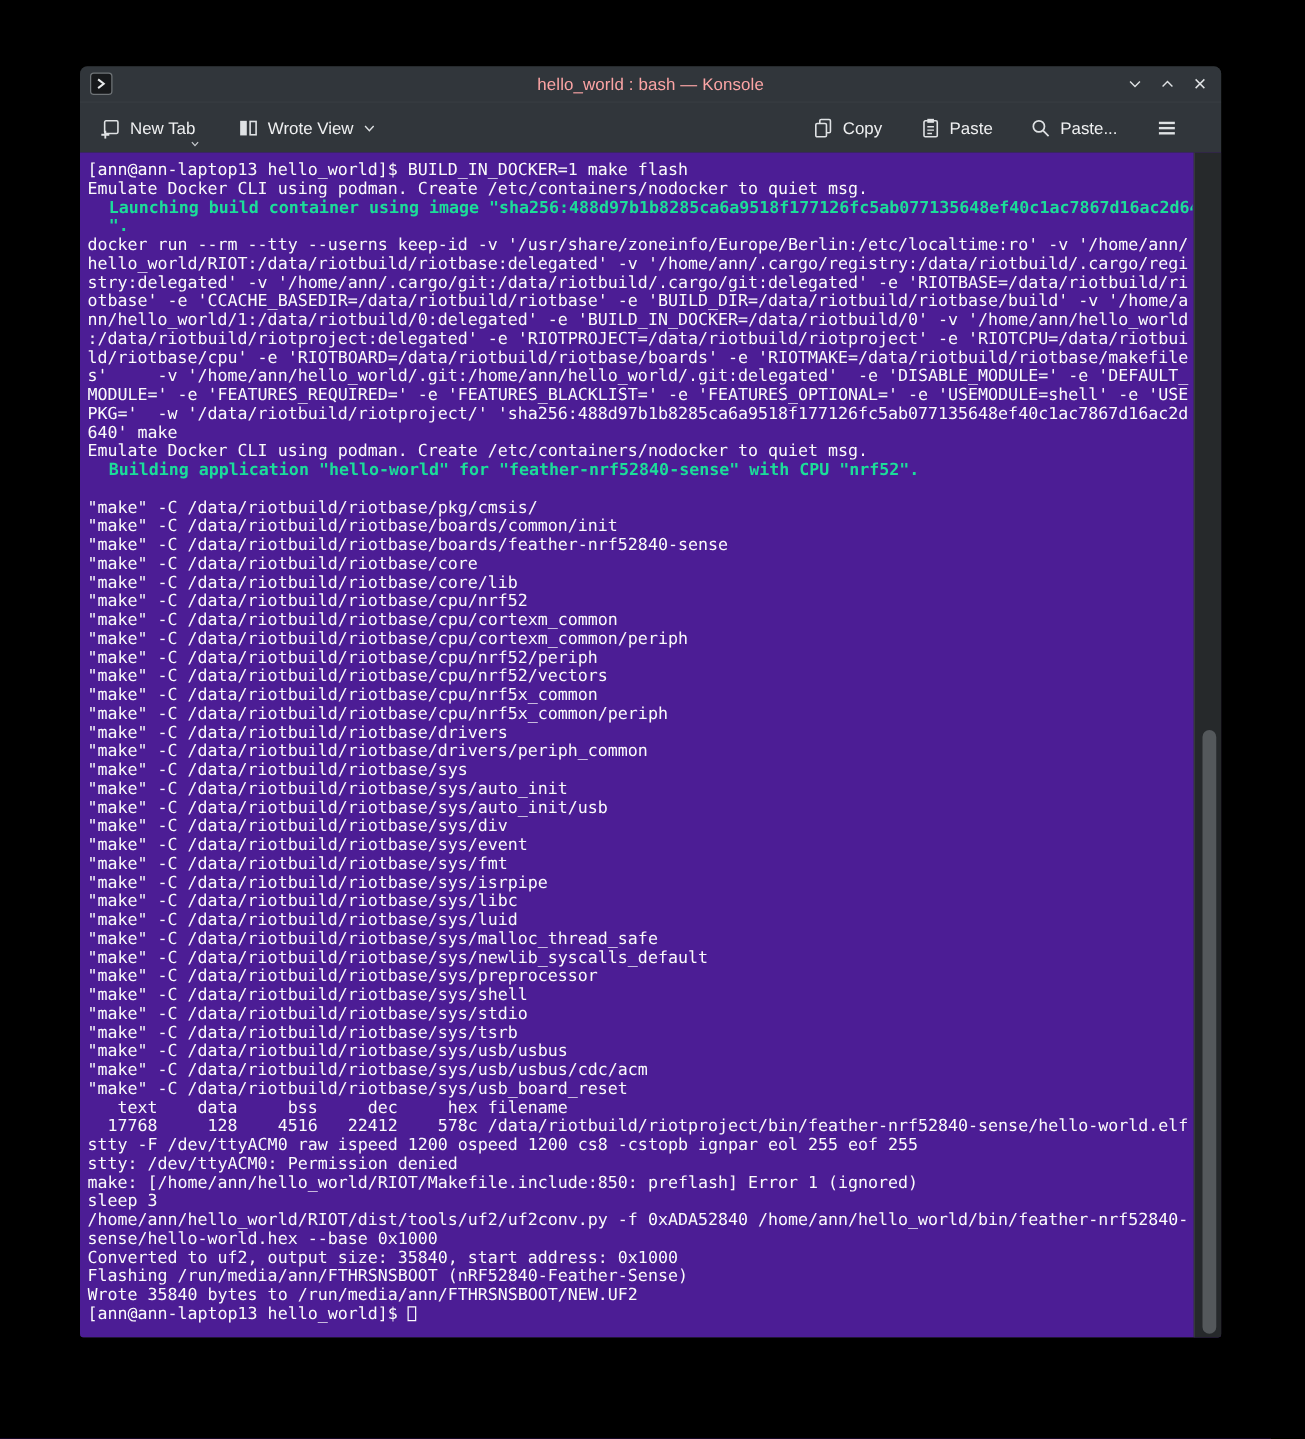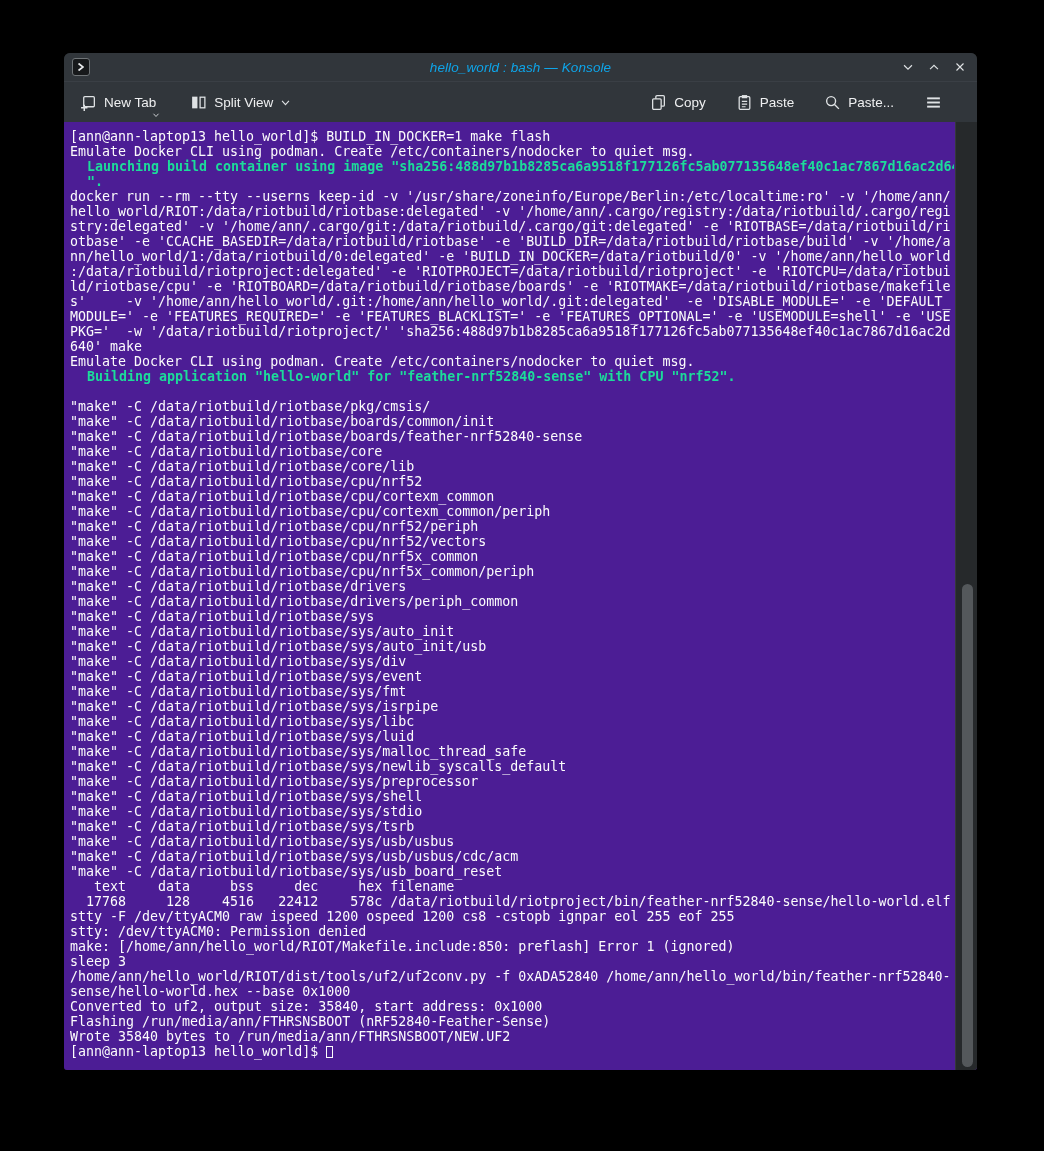--- a/index.html
+++ b/index.html
@@ -15,21 +15,21 @@
   .titlebar{
     height:28px;background:#31363b;position:relative;
     display:flex;align-items:center;
   }
   .app-icon{
     position:absolute;left:8px;top:5px;width:18px;height:18px;border-radius:3px;
     background:#17191b;border:1px solid #6f7477;box-sizing:border-box;
     display:flex;align-items:center;justify-content:center;
   }
   .title{
-    flex:1;text-align:center;color:#0ea5e9;font-size:13.5px;letter-spacing:.1px;font-style:italic;
+    flex:1;text-align:center;color:#fca5a5;font-size:13.5px;letter-spacing:.1px;
   }
   .win-controls{
     position:absolute;right:8px;top:0;height:28px;display:flex;align-items:center;gap:8px;
   }
   .win-btn{background:none;border:none;padding:2px;margin:0;cursor:default;display:flex;align-items:center;}
   
   .toolbar{
     height:41px;background:#31363b;border-top:1px solid #3a3f45;box-sizing:border-box;
     display:flex;align-items:center;justify-content:space-between;padding:0 30px 0 12px;
   }
@@ -111,21 +111,21 @@
             <svg class="mini-caret" width="8" height="8" viewBox="0 0 16 16">
               <polyline points="3,5.5 8,11 13,5.5" fill="none" stroke="#c8cccf" stroke-width="2"></polyline>
             </svg>
           </span>
         </button>
         <button class="tb-btn">
           <svg width="17" height="17" viewBox="0 0 16 16">
             <rect x="2" y="2.5" width="5" height="11" fill="#dfe2e4"></rect>
             <rect x="9.5" y="3" width="4.5" height="10" fill="none" stroke="#dfe2e4" stroke-width="1.2"></rect>
           </svg>
-          <span>Split View</span>
+          <span>Wrote View</span>
           <svg width="11" height="11" viewBox="0 0 16 16">
             <polyline points="3,5.5 8,11 13,5.5" fill="none" stroke="#dfe2e4" stroke-width="1.6"></polyline>
           </svg>
         </button>
       </div>
 
       <div class="tb-group right">
         <button class="tb-btn">
           <svg width="17" height="17" viewBox="0 0 16 16">
             <rect x="5.5" y="1.5" width="8" height="10" rx="1" fill="none" stroke="#dfe2e4" stroke-width="1.2"></rect>

